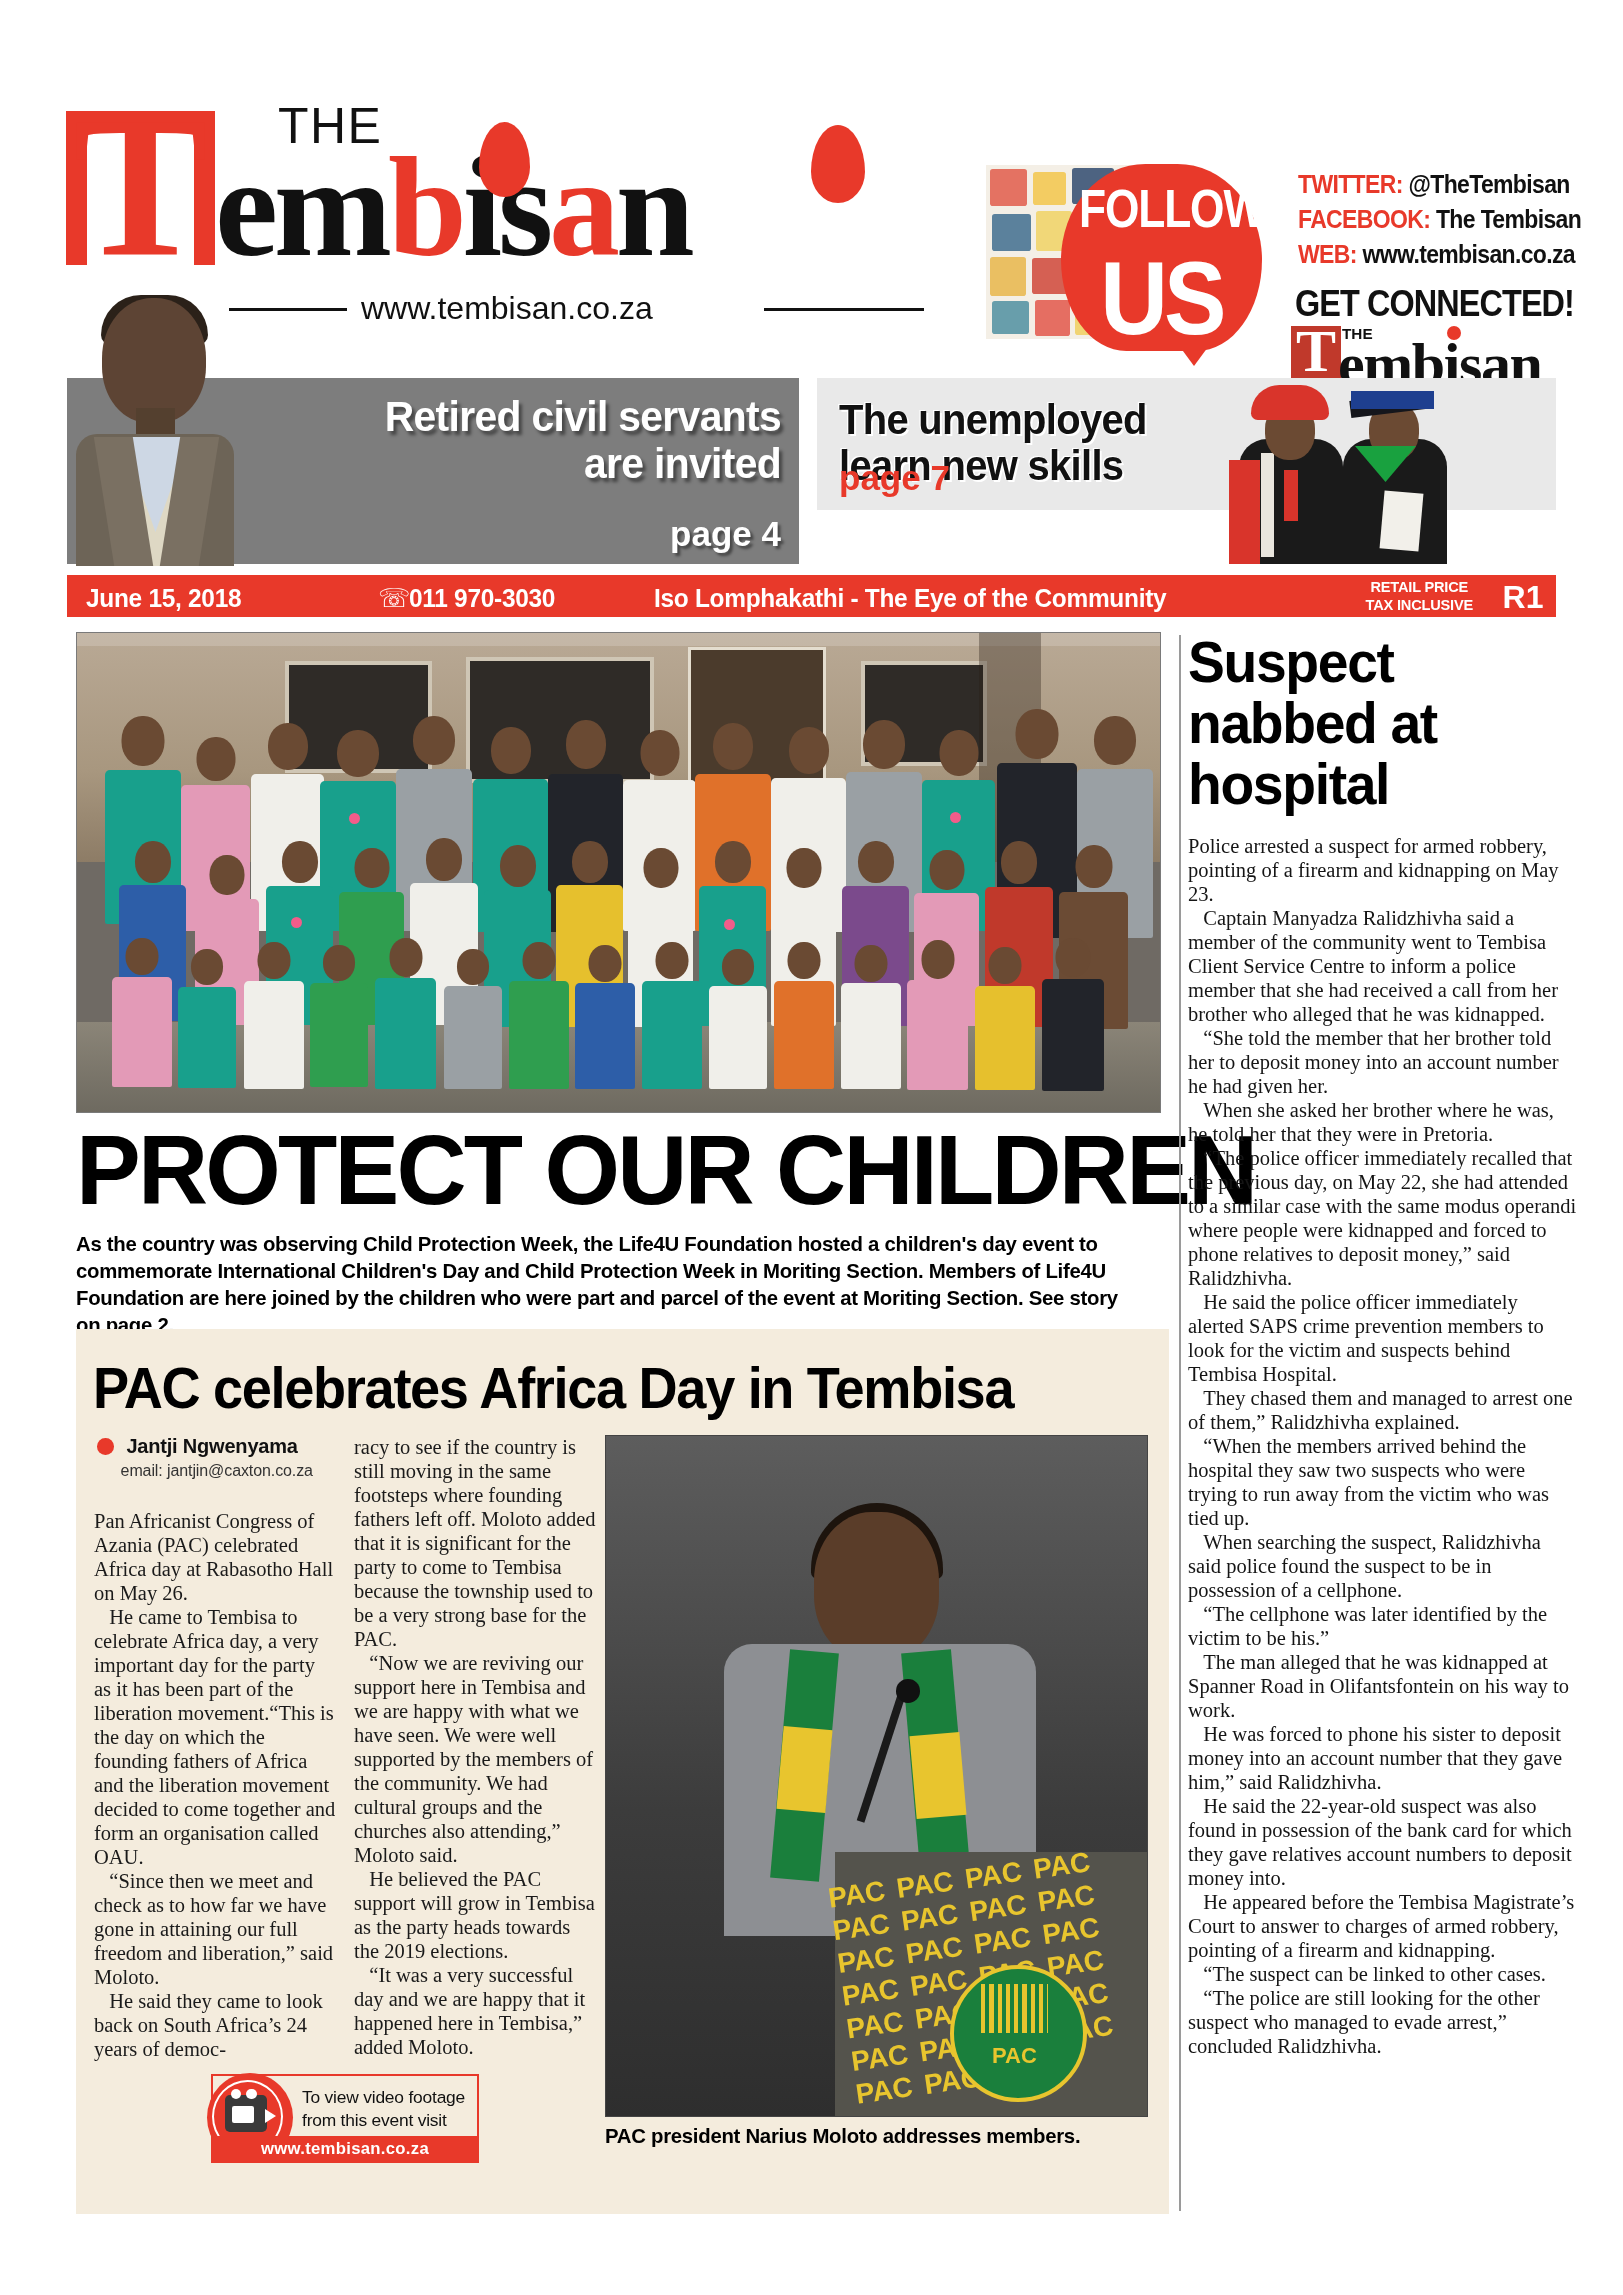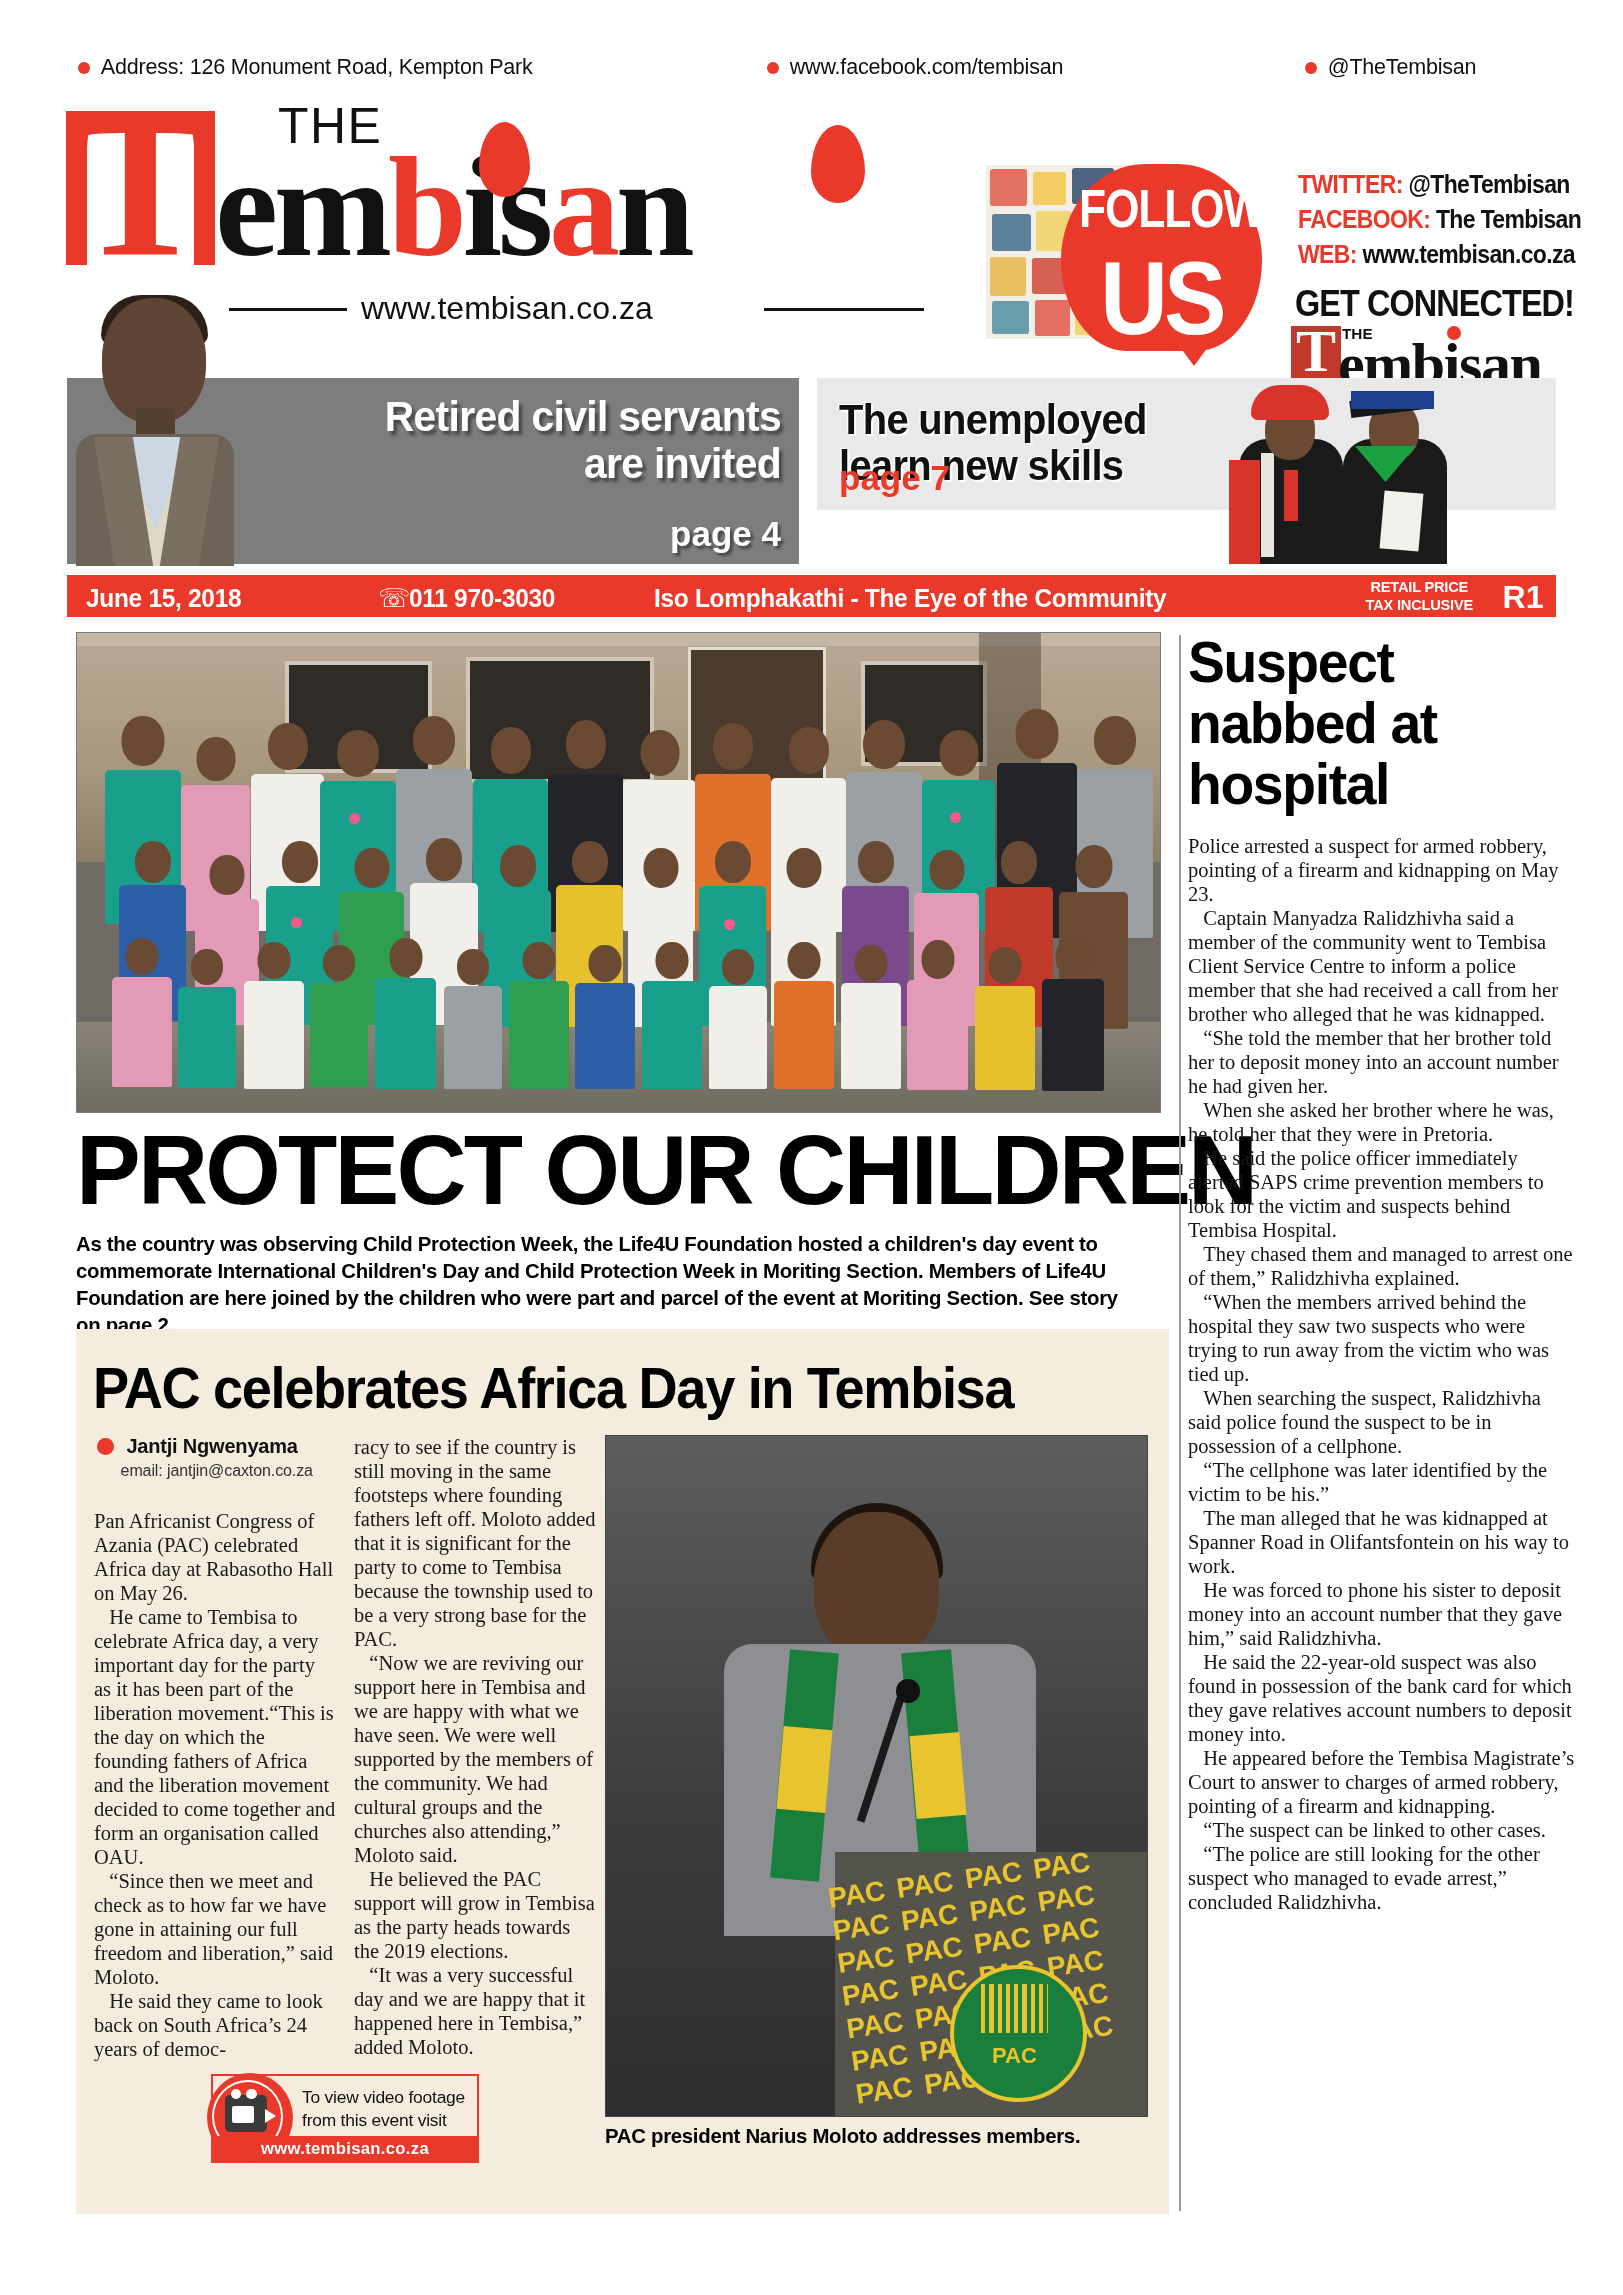--- a/index.html
+++ b/index.html
@@ -156,34 +156,20 @@
   .rc-head{font-family:"Liberation Sans Narrow","Liberation Sans",sans-serif;font-size:57px;font-weight:700;line-height:61px;letter-spacing:-1.4px;color:#000;transform:scaleX(.97);transform-origin:left;}
   .rc-body{margin-top:19.4px;font-family:"Liberation Serif",serif;font-size:20.5px;line-height:24px;color:#151515;}
   .rc-body p{margin:0;text-indent:15.3px;}
   .rc-body p.first{text-indent:0;}
 </style>
 </head>
 <body>
 
 <div class="page">
 
-  <div class="topstrip">
-    <div class="tsitem" style="left:78px;top:1.4px;">
-      <span class="reddot"></span>
-      <span>Address: 126 Monument Road, Kempton Park</span>
-    </div>
-    <div class="tsitem" style="left:767px;top:1.4px;">
-      <span class="reddot"></span>
-      <span>www.facebook.com/tembisan</span>
-    </div>
-    <div class="tsitem" style="left:1305px;top:1.4px;">
-      <span class="reddot"></span>
-      <span>@TheTembisan</span>
-    </div>
-  </div>
 
   <div class="masthead">
     <div class="the-word">THE</div>
 
     <div class="tbox"></div>
     <div class="tglyph">T</div>
 
     <div class="logotype">
       <span>em</span><span class="drop">b</span><span>is</span><span class="drop">a</span><span>n</span>
     </div>
@@ -553,20 +539,21 @@
   </div>
 
   <div class="rc-rule"></div>
   <div class="rightcol">
     <div class="rc-head">Suspect nabbed at hospital</div>
     <div class="rc-body">
       <p class="first">Police arrested a suspect for armed robbery, pointing of a firearm and kidnapping on May 23.</p>
       <p>Captain Manyadza Ralidzhivha said a member of the community went to Tembisa Client Service Centre to inform a police member that she had received a call from her brother who alleged that he was kidnapped.</p>
       <p>“She told the member that her brother told her to deposit money into an account number he had given her.</p>
       <p>When she asked her brother where he was, he told her that they were in Pretoria.</p>
+      <p>“The police officer immediately recalled that the previous day, on May 22, she had attended to a similar case with the same modus operandi where people were kidnapped and forced to phone relatives to deposit money,” said Ralidzhivha.</p>
       <p>He said the police officer immediately alerted SAPS crime prevention members to look for the victim and suspects behind Tembisa Hospital.</p>
       <p>They chased them and managed to arrest one of them,” Ralidzhivha explained.</p>
       <p>“When the members arrived behind the hospital they saw two suspects who were trying to run away from the victim who was tied up.</p>
       <p>When searching the suspect, Ralidzhivha said police found the suspect to be in possession of a cellphone.</p>
       <p>“The cellphone was later identified by the victim to be his.”</p>
       <p>The man alleged that he was kidnapped at Spanner Road in Olifantsfontein on his way to work.</p>
       <p>He was forced to phone his sister to deposit money into an account number that they gave him,” said Ralidzhivha.</p>
       <p>He said the 22-year-old suspect was also found in possession of the bank card for which they gave relatives account numbers to deposit money into.</p>
       <p>He appeared before the Tembisa Magistrate’s Court to answer to charges of armed robbery, pointing of a firearm and kidnapping.</p>
       <p>“The suspect can be linked to other cases.</p>

